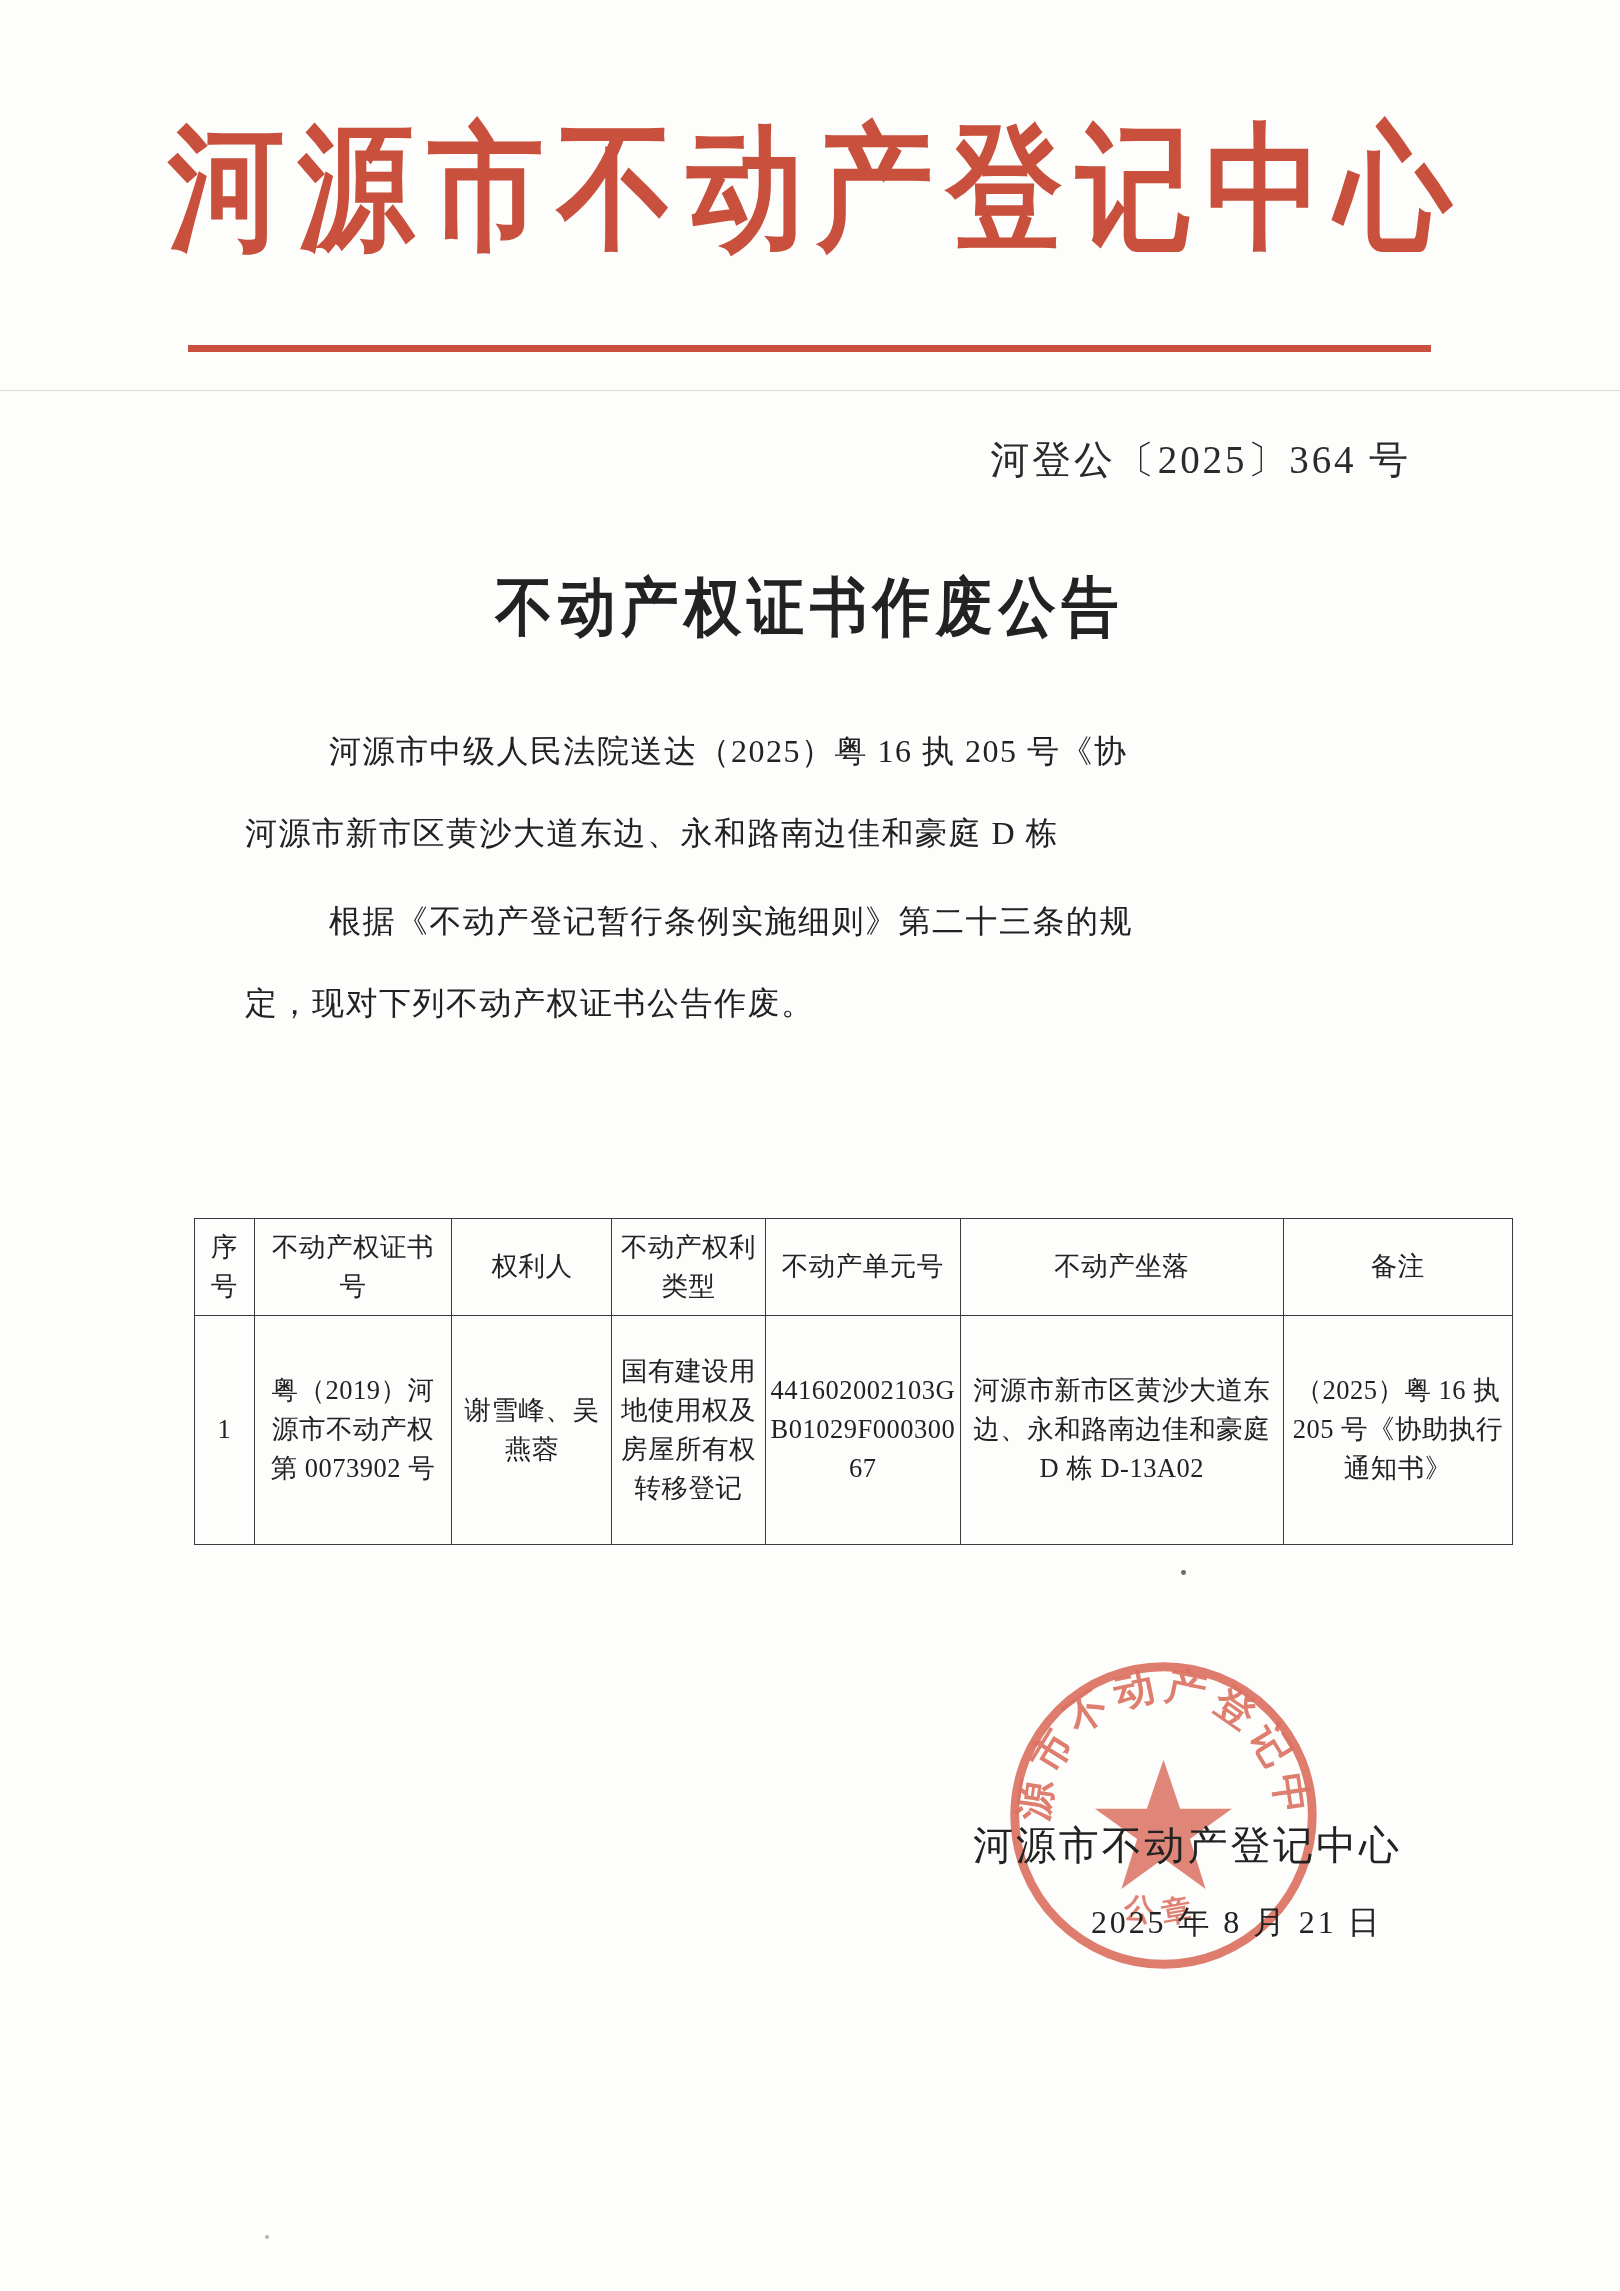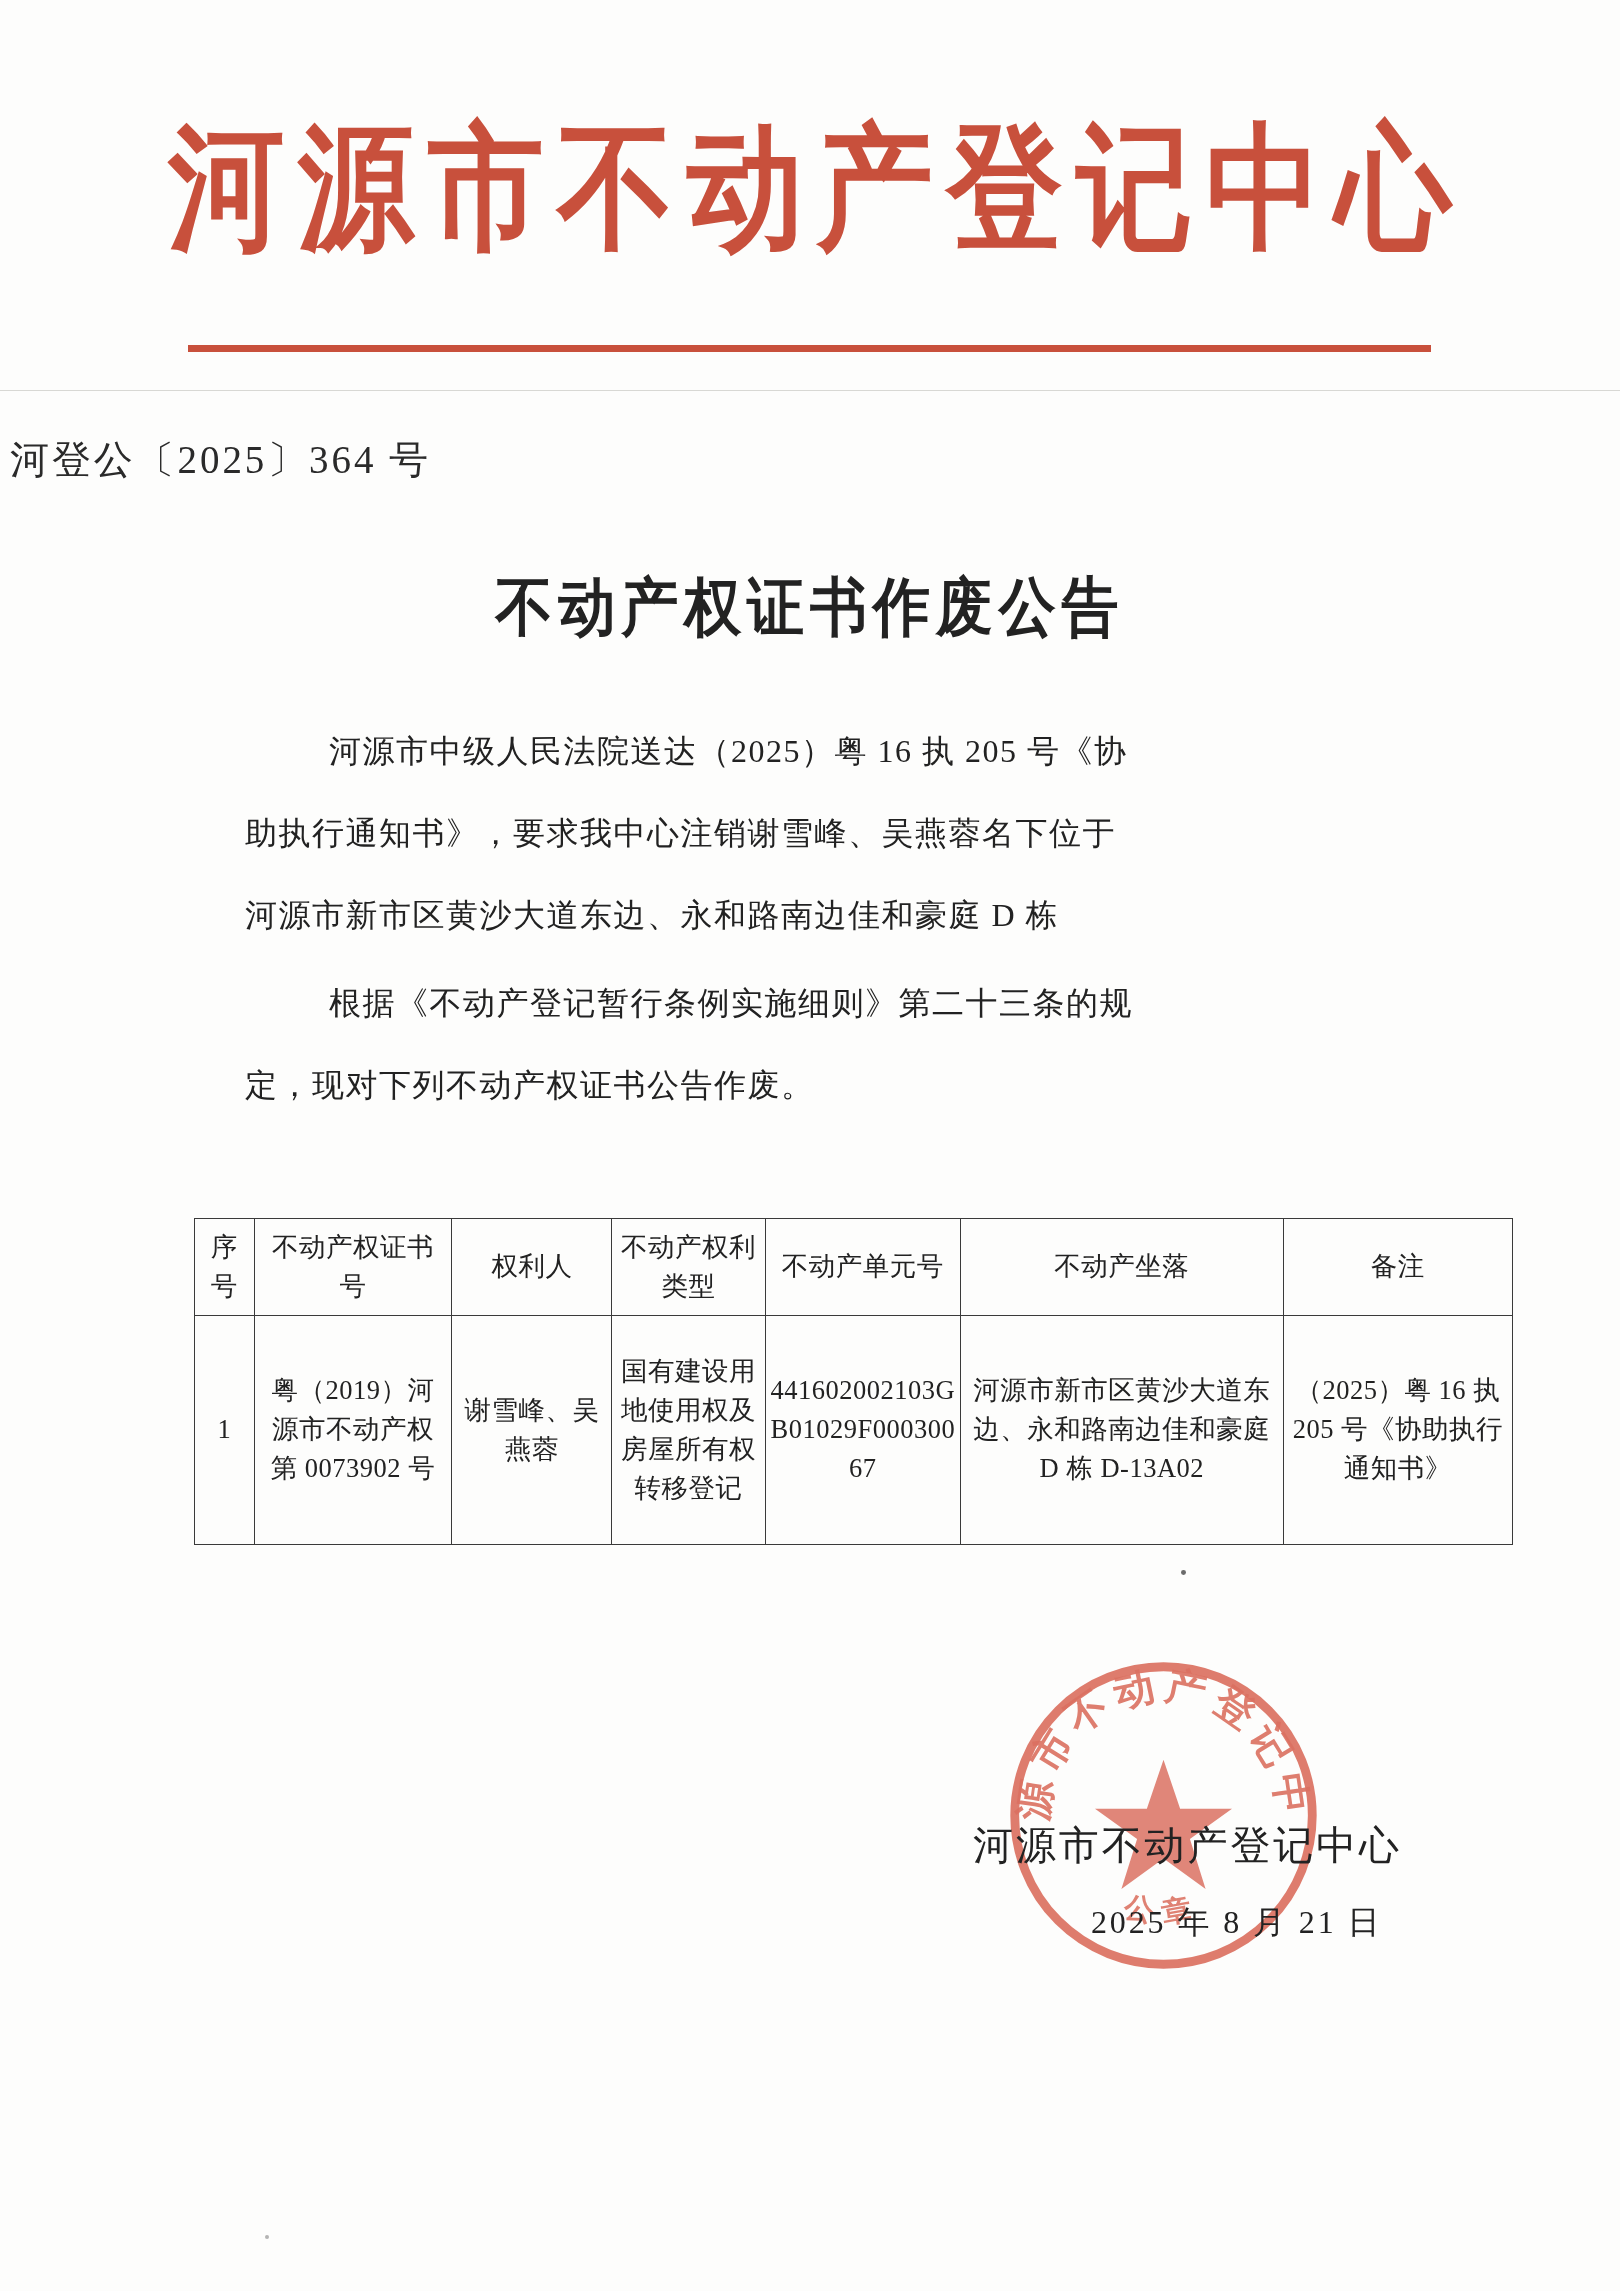--- a/index.html
+++ b/index.html
@@ -55,25 +55,24 @@
     height: 1px;
     background: #d8d8d4;
   }
 
   
   .doc-number {
     position: absolute;
     top: 433px;
     left: 0;
     width: 1411px;
-    text-align: left;
+    text-align: right;
     font-size: 39px;
     letter-spacing: 2.9px;
     color: #2a2a2a;
-    padding-left: 10px;
   }
 
   
   .doc-title {
     position: absolute;
     top: 565px;
     left: 0;
     width: 1620px;
     text-align: center;
     font-size: 57px;
@@ -198,21 +197,20 @@
   </div>
   <div class="masthead-rule"></div>
   <div class="header-hairline"></div>
 
   <div class="doc-number">河登公〔2025〕364 号</div>
 
   <div class="doc-title">不动产权证书作废公告</div>
 
   <div class="body-block">
     <div class="body-line indent">河源市中级人民法院送达（2025）粤 16 执 205 号《协</div>
-    <div class="body-line">助执行通知书》，要求我中心注销谢雪峰、吴燕蓉名下位于</div>
     <div class="body-line">河源市新市区黄沙大道东边、永和路南边佳和豪庭 D 栋</div>
     <div class="para-gap"></div>
     <div class="body-line indent">根据《不动产登记暂行条例实施细则》第二十三条的规</div>
     <div class="body-line">定，现对下列不动产权证书公告作废。</div>
   </div>
 
   <div class="table-wrap">
     <table class="reg-table">
       <colgroup>
         <col class="col-idx">

